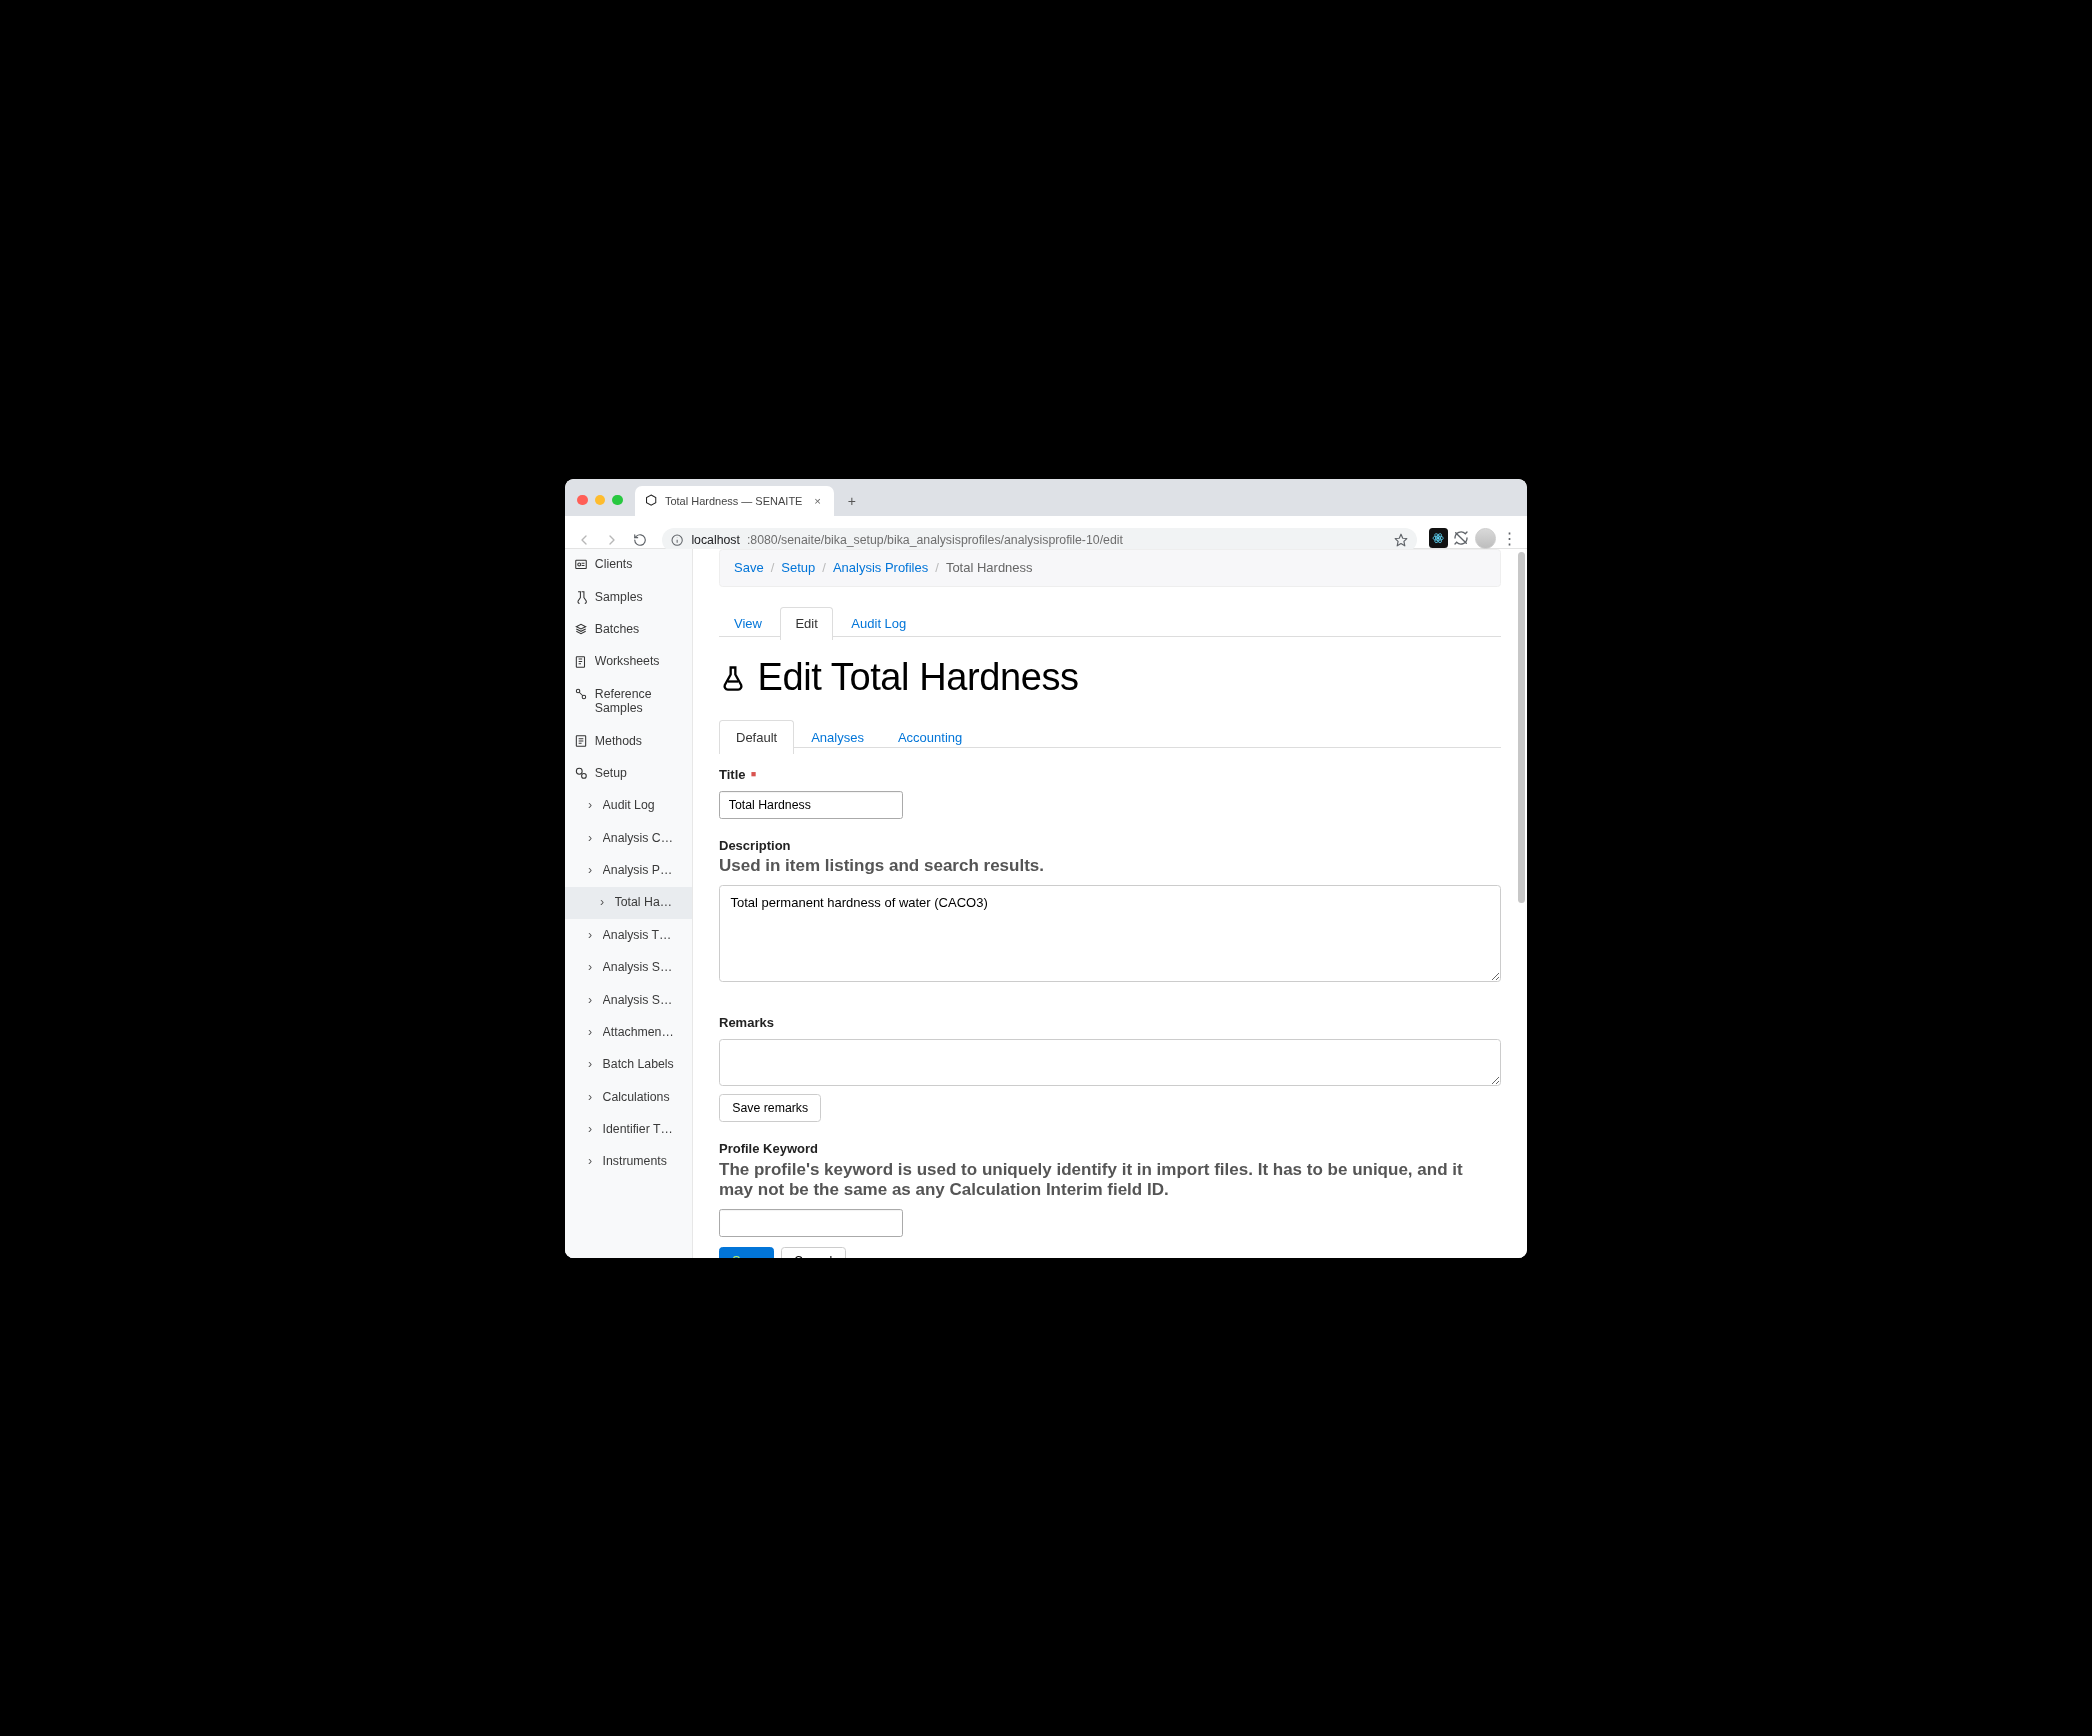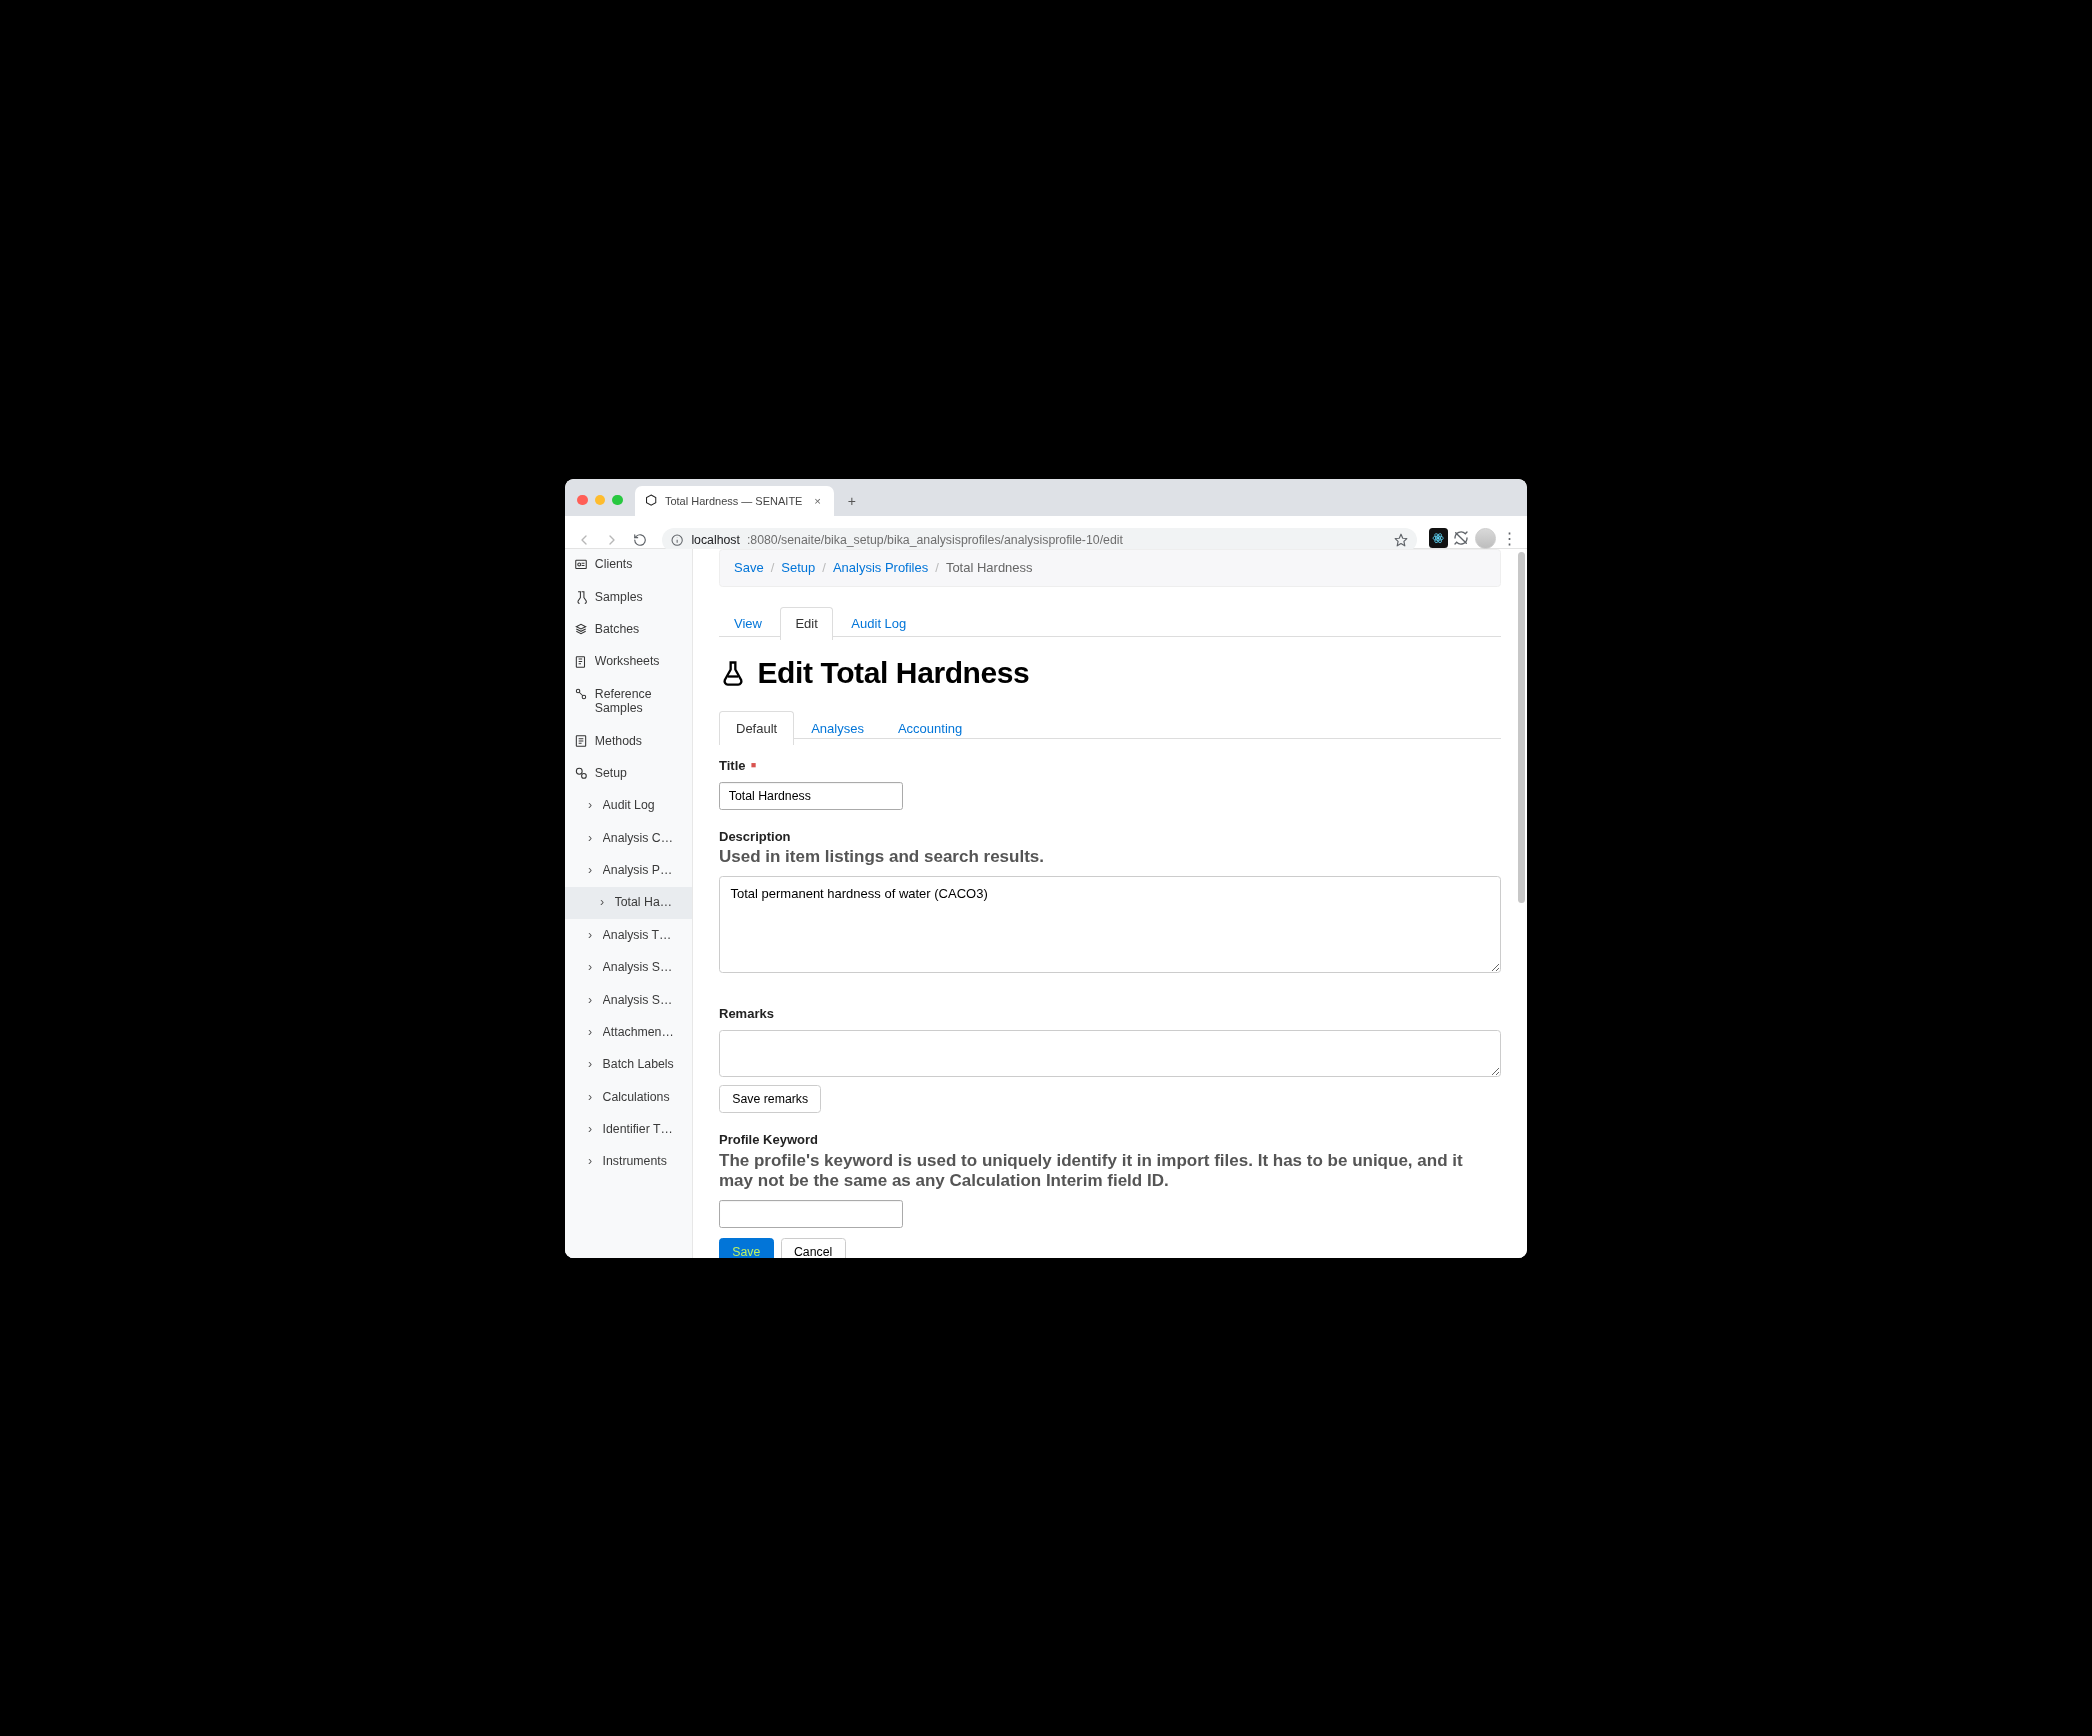--- a/index.html
+++ b/index.html
@@ -134,21 +134,21 @@
   .tablist {
     display:flex; gap:3.5px; border-bottom:0.9px solid #ddd; margin-top:16px;
   }
   .tablist .tabx {
     padding:8.8px 14px; font-size:13px; color:#0275d8; position:relative; top:4px;
     border:0.9px solid transparent; border-bottom:none; border-radius:3.5px 3.5px 0 0;
   }
   .tablist .tabx.active { color:#333; border-color:#ddd; background:#fff; }
 
   h1.page-title {
-    font-size:30px; font-weight:700; margin:19.3px 0 14px 0; display:flex; align-items:center; gap:10.5px; letter-spacing:-0.4px;
+    font-size:38px; font-weight:400; margin:19.3px 0 14px 0; display:flex; align-items:center; gap:10.5px; letter-spacing:-0.4px;
   }
   h1 .flask { width:28px; height:28px; }
 
   .subtabs { display:flex; border-bottom:0.9px solid #ddd; }
   .subtabs .stab {
     padding:8.8px 16px; font-size:13px; color:#0275d8;
     border:0.9px solid transparent; border-bottom:none; border-radius:3.5px 3.5px 0 0;
     position:relative; top:7px;
   }
   .subtabs .stab.active { color:#333; border-color:#ddd; background:#fff; }

